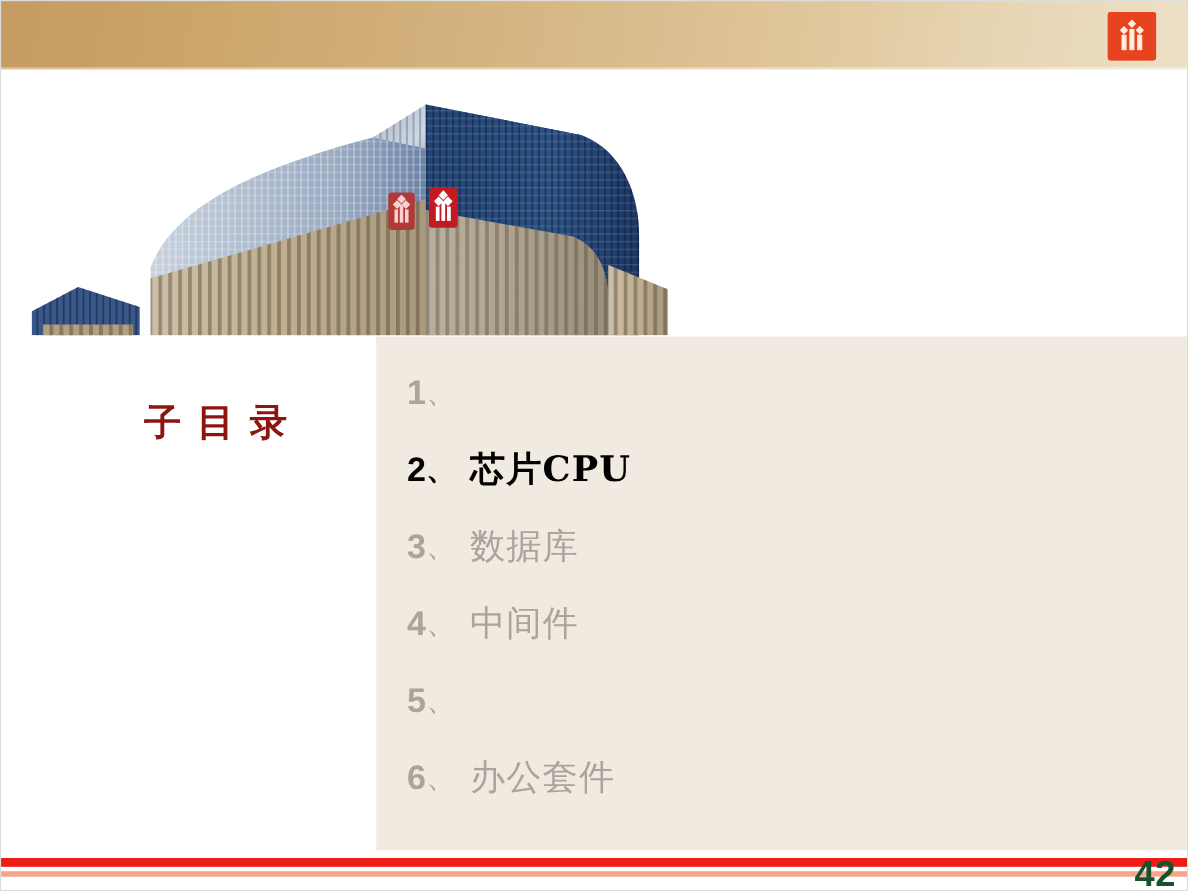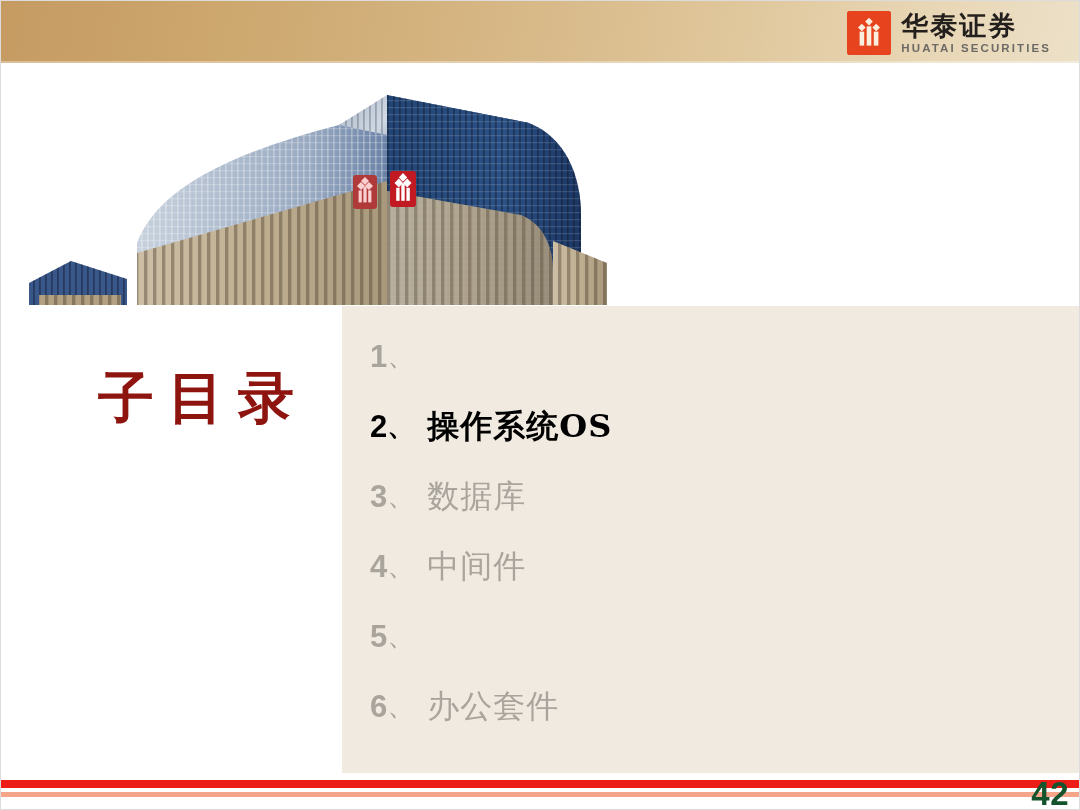--- a/index.html
+++ b/index.html
@@ -111,21 +111,21 @@
   .contents-title {
     position: absolute;
     left: 60px;
     top: 364px;
     width: 270px;
     text-align: center;
     color: #8e1410;
   }
   .contents-cn {
     font-family: "DejaVu Serif", serif;
-    font-size: 56px;
+    font-size: 34px;
     font-weight: 700;
     letter-spacing: 14px;
     text-indent: 14px;
     line-height: 1.15;
     white-space: nowrap;
   }
   .contents-en {
     font-family: "Liberation Sans", sans-serif;
     font-size: 47px;
     font-weight: 700;
@@ -211,24 +211,20 @@
         <rect x="0" y="0" width="44" height="44" rx="3" fill="#e8431f"></rect>
         <g fill="#faeede">
           <path d="M11 16.5 L14.8 12.7 L18.6 16.5 L14.8 20.3 Z"></path>
           <path d="M25.4 16.5 L29.2 12.7 L33 16.5 L29.2 20.3 Z"></path>
           <path d="M18.2 10.6 L22 6.8 L25.8 10.6 L22 14.4 Z"></path>
           <rect x="12.6" y="20.6" width="4.6" height="14"></rect>
           <rect x="19.7" y="15.3" width="4.6" height="19.3"></rect>
           <rect x="26.8" y="20.6" width="4.6" height="14"></rect>
         </g>
       </svg>
-    </div>
-    <div class="logo-text">
-      <span class="logo-cn">华泰证券</span>
-      <span class="logo-en">HUATAI SECURITIES</span>
     </div>
   </div>
 
   <div class="photo">
     <svg width="620" height="240" viewBox="0 0 620 240" aria-hidden="true">
       <defs>
         <linearGradient id="glassTop" x1="0" y1="0" x2="1" y2="0.3">
           <stop offset="0%" stop-color="#aeb9c9"></stop>
           <stop offset="32%" stop-color="#cfd8e3"></stop>
           <stop offset="55%" stop-color="#8fa2bb"></stop>
@@ -330,21 +326,21 @@
   <div class="toc">
 
     <div class="toc-item inactive">
       <span class="num">1</span>
       <span class="sep">、</span>
     </div>
 
     <div class="toc-item active">
       <span class="num">2</span>
       <span class="sep">、</span>
-      <span class="label">操作系统OS</span>
+      <span class="label">芯片CPU</span>
     </div>
 
     <div class="toc-item inactive">
       <span class="num">3</span>
       <span class="sep">、</span>
       <span class="label">数据库</span>
     </div>
 
     <div class="toc-item inactive">
       <span class="num">4</span>

